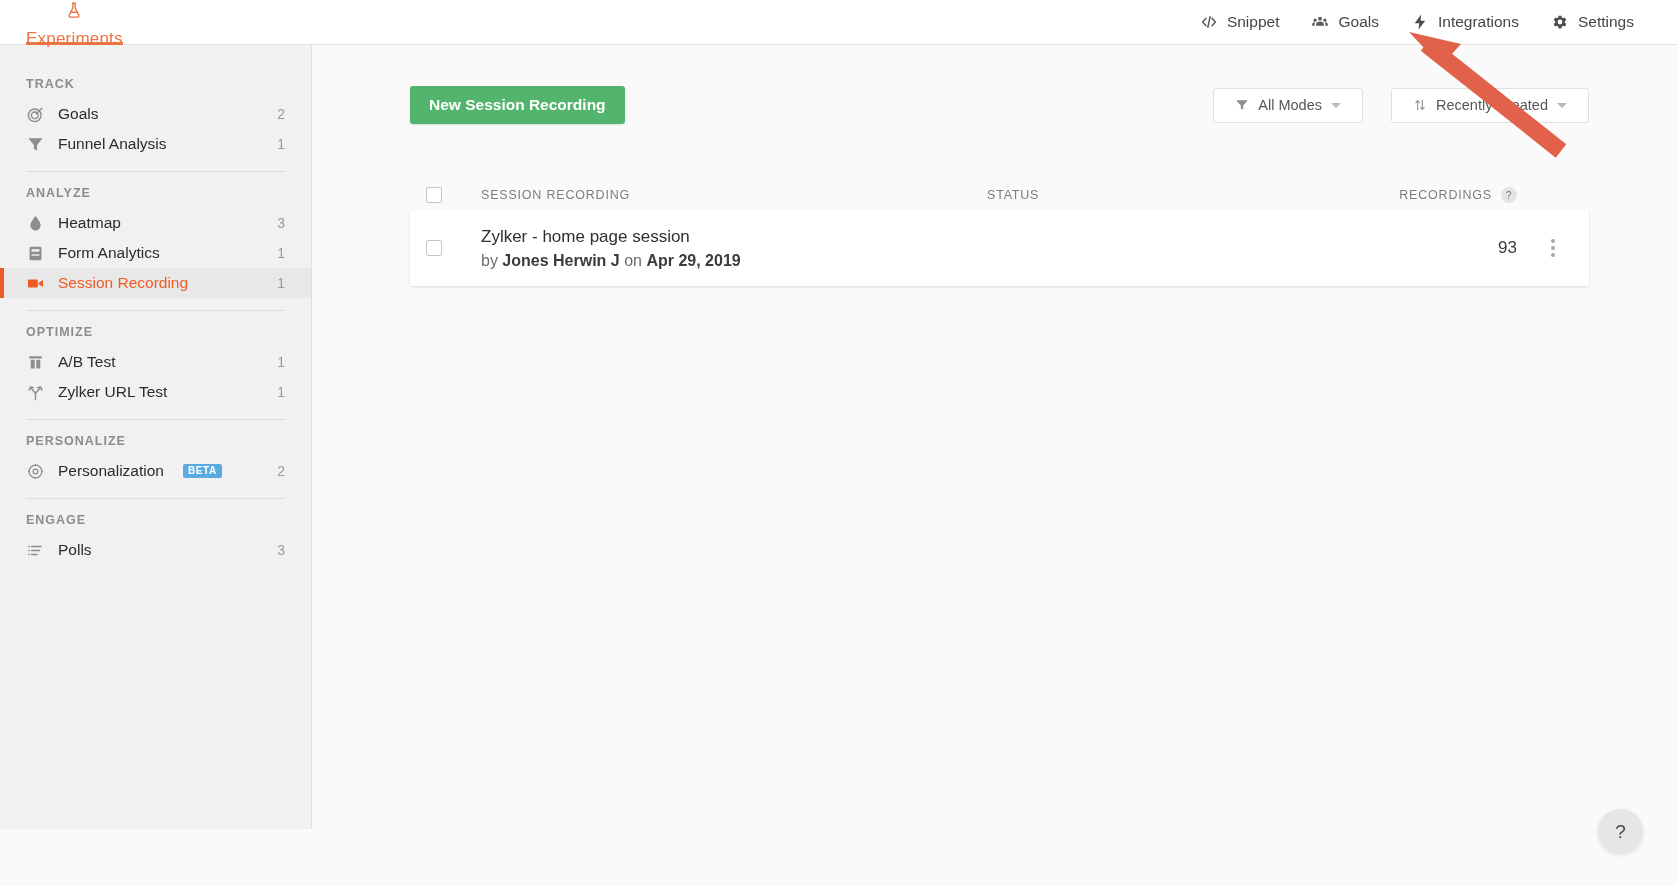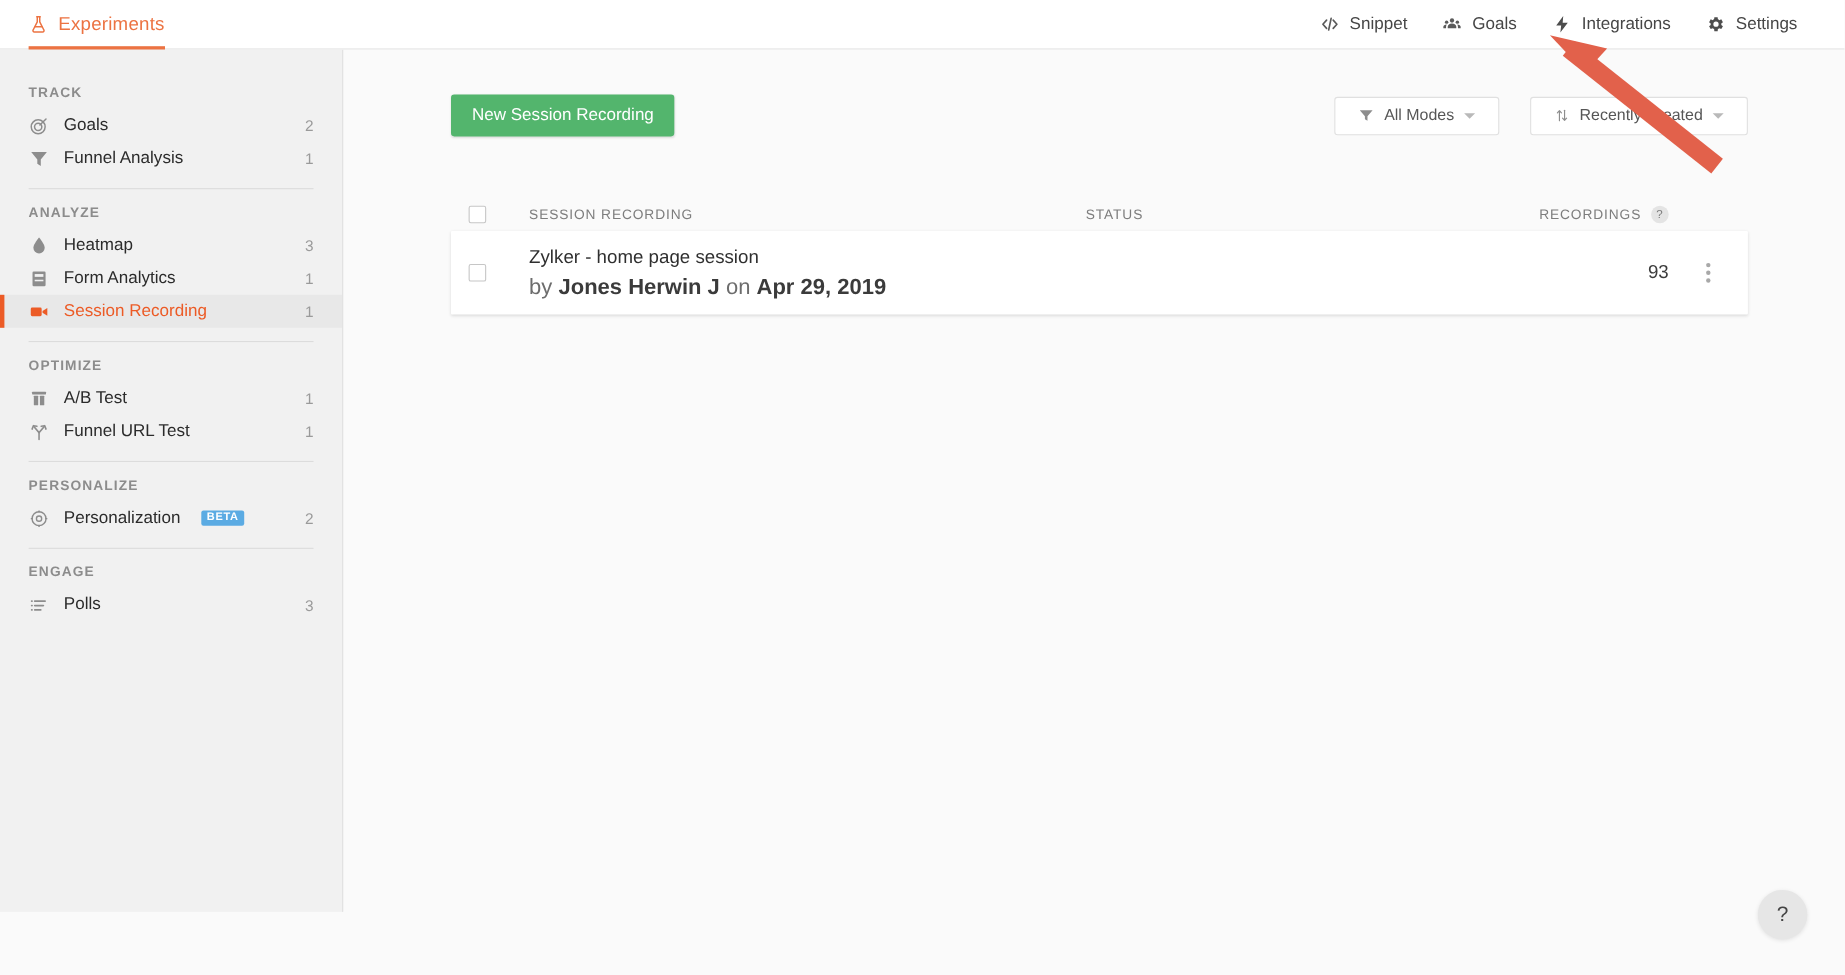--- a/index.html
+++ b/index.html
@@ -22,20 +22,21 @@
     border-bottom: 1px solid #e3e3e3;
     display: flex; align-items: center;
     z-index: 5;
   }
   .brand {
     display: flex; align-items: center; gap: 9px;
     margin-left: 26px;
     height: 45px;
     position: relative;
     cursor: pointer;
+    flex-direction: column;
   }
   .brand-label {
     color: #ec7342; font-size: 17px; font-weight: 400; letter-spacing: .2px;
   }
   .brand::after {
     content: ""; position: absolute; left: 0; right: 0; bottom: 0;
     height: 3px; background: #ec7342;
   }
   .flask-icon { width: 18px; height: 20px; display: block; }
 
@@ -94,21 +95,21 @@
     width: 1364px; height: 841px;
     background: #fafafa;
   }
   .toolbar {
     position: absolute; top: 41px; left: 97px; right: 88px;
     height: 38px; display: flex; align-items: center;
   }
   .btn-primary {
     background: #53b56d; color: #fff;
     border: none; border-radius: 3px;
-    font-family: inherit; font-size: 15.5px; font-weight: 400;
+    font-family: inherit; font-size: 15.5px; font-weight: 700;
     height: 38px; padding: 0 19px; cursor: pointer;
     box-shadow: 0 1px 2px rgba(0,0,0,.12);
   }
   .filters { margin-left: auto; display: flex; align-items: center; gap: 28px; }
   .dropdown {
     height: 35px; min-width: 116px;
     background: #fff; border: 1px solid #e0e0e0; border-radius: 3px;
     display: flex; align-items: center; gap: 9px;
     padding: 0 21px; cursor: pointer;
     font-size: 14.5px; color: #565656;
@@ -149,21 +150,21 @@
     display: flex; align-items: center;
     height: 76px; background: #fff;
     padding-left: 16px;
     box-shadow: 0 1px 3px rgba(0,0,0,.13);
     border-radius: 1px;
   }
   .row-title {
     font-size: 17px; color: #2f2f2f; line-height: 1.25;
   }
   .row-sub {
-    font-size: 20px; color: #6d6d6d; margin-top: 5px;
+    font-size: 16px; color: #6d6d6d; margin-top: 5px;
   }
   .row-sub b { color: #3b3b3b; font-weight: 700; }
   .badge-running {
     display: inline-block; background: #d8f0c6; color: #41803f;
     font-size: 12px; letter-spacing: .7px; padding: 6px 12px; border-radius: 2px;
   }
   .rec-count { font-size: 17px; color: #3c3c3c; }
   .kebab { display: flex; flex-direction: column; gap: 3px; cursor: pointer; }
   .kebab i { width: 4px; height: 4px; border-radius: 50%; background: #a8a8a8; display: block; }
 
@@ -312,21 +313,21 @@
     </div>
     <div class="sb-item">
       <span>
         <svg class="sb-icon" viewBox="0 0 24 24" fill="none" stroke="#8d8d8d" stroke-width="1.8" stroke-linecap="round" stroke-linejoin="round">
           <path d="M12 21V13L6 6"></path>
             <path d="M12 13l6-7"></path>
           <polyline points="4 9 5.5 5 9.5 5.8"></polyline>
           <polyline points="14.5 5.8 18.5 5 20 9"></polyline>
         </svg>
       </span>
-      <span class="sb-label">Funnel URL Test</span>
+      <span class="sb-label">Zylker URL Test</span>
       <span class="sb-count">1</span>
     </div>
     <div class="sb-sep"></div>
 
     <div class="sb-group-title">PERSONALIZE</div>
     <div class="sb-item">
       <span>
         <svg class="sb-icon" viewBox="0 0 24 24" fill="none" stroke="#8d8d8d" stroke-width="1.6">
           <circle cx="12" cy="12" r="8"></circle>
             <circle cx="12" cy="12" r="3"></circle>

